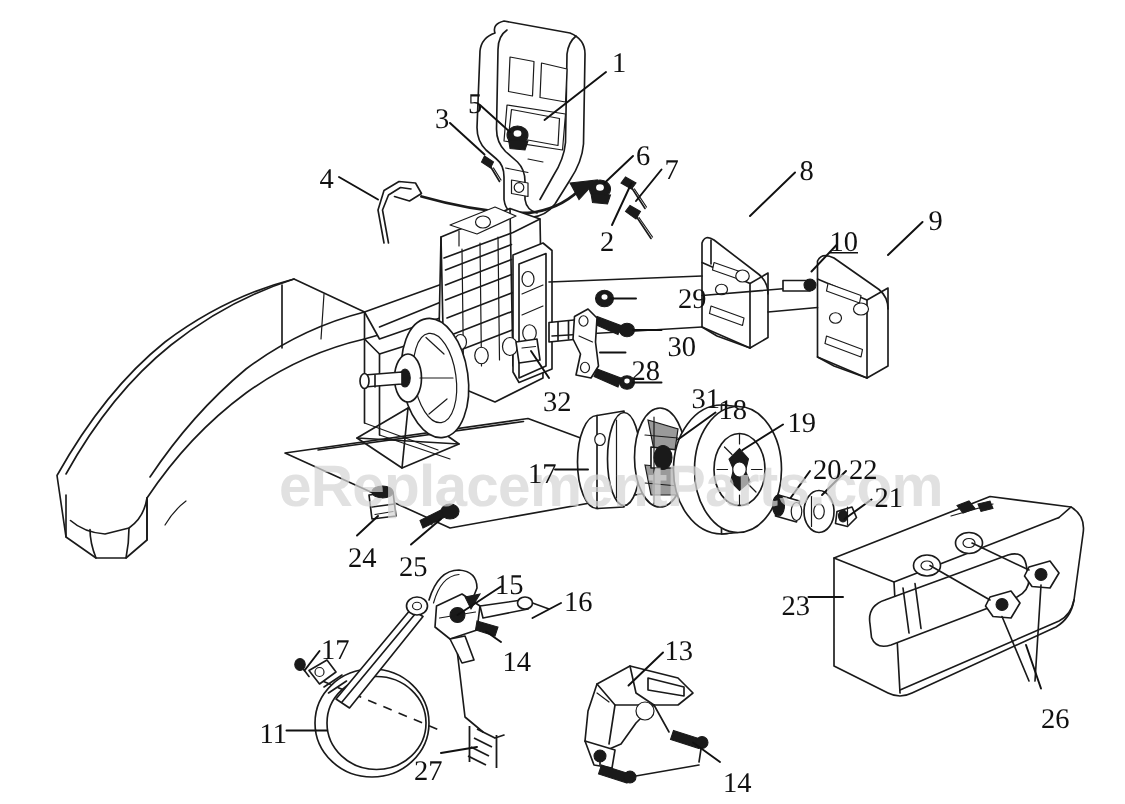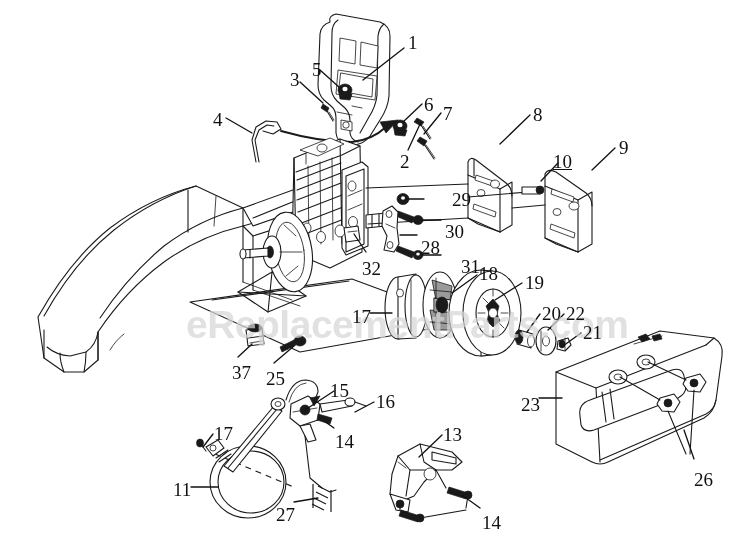--- a/index.html
+++ b/index.html
@@ -509,21 +509,21 @@
       <div class="callout" style="left: 482px; top: 513px;">14</div>
       <div class="callout" style="left: 330px; top: 381px; text-align: center;">15</div>
       <div class="callout" style="left: 376px; top: 392px;">16</div>
       <div class="callout" style="left: 352px; top: 307px;">17</div>
       <div class="callout" style="left: 479px; top: 264px;">18</div>
       <div class="callout" style="left: 525px; top: 273px;">19</div>
       <div class="callout" style="left: 542px; top: 304px;">20</div>
       <div class="callout" style="left: 583px; top: 323px;">21</div>
       <div class="callout" style="left: 566px; top: 304px;">22</div>
       <div class="callout" style="left: 521px; top: 395px;">23</div>
-      <div class="callout" style="left: 232px; top: 363px;">37</div>
+      <div class="callout" style="left: 232px; top: 363px;">24</div>
       <div class="callout" style="left: 266px; top: 369px;">25</div>
       <div class="callout" style="left: 694px; top: 470px;">26</div>
       <div class="callout" style="left: 276px; top: 505px;">27</div>
       <div class="callout" style="left: 421px; top: 238px;">28</div>
       <div class="callout" style="left: 428px; top: 190px; margin-left: 24px;">29</div>
       <div class="callout" style="left: 445px; top: 222px;">30</div>
       <div class="callout" style="left: 445px; top: 257px; margin-left: 16px;">31</div>
       <div class="callout" style="left: 362px; top: 259px;">32</div>
     </div>
 

